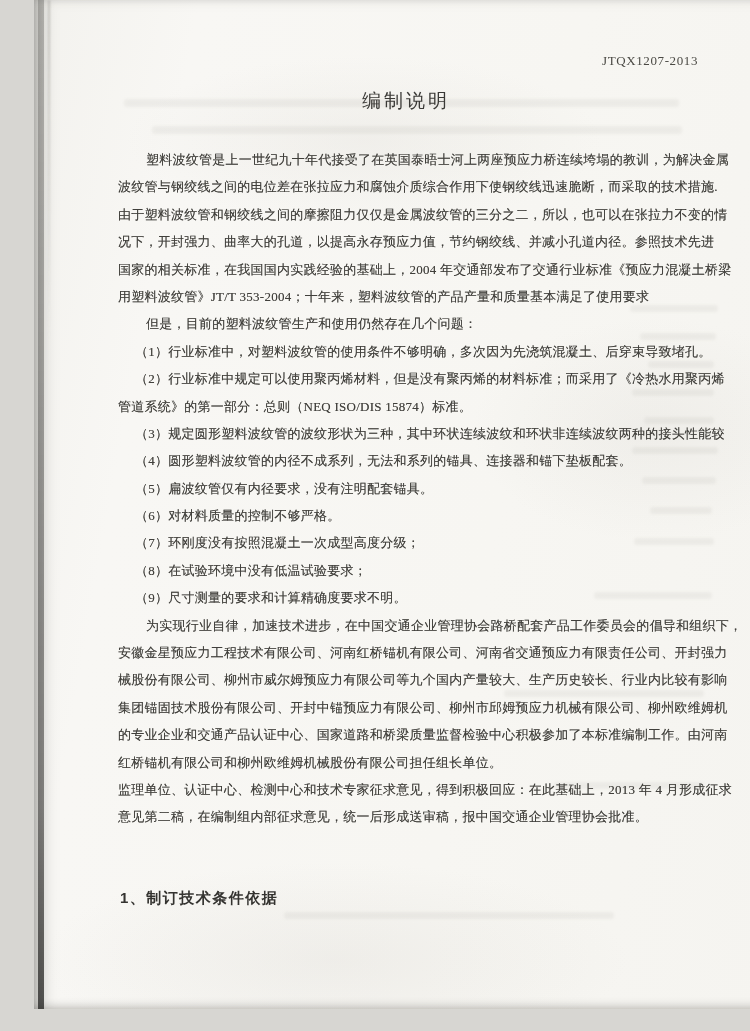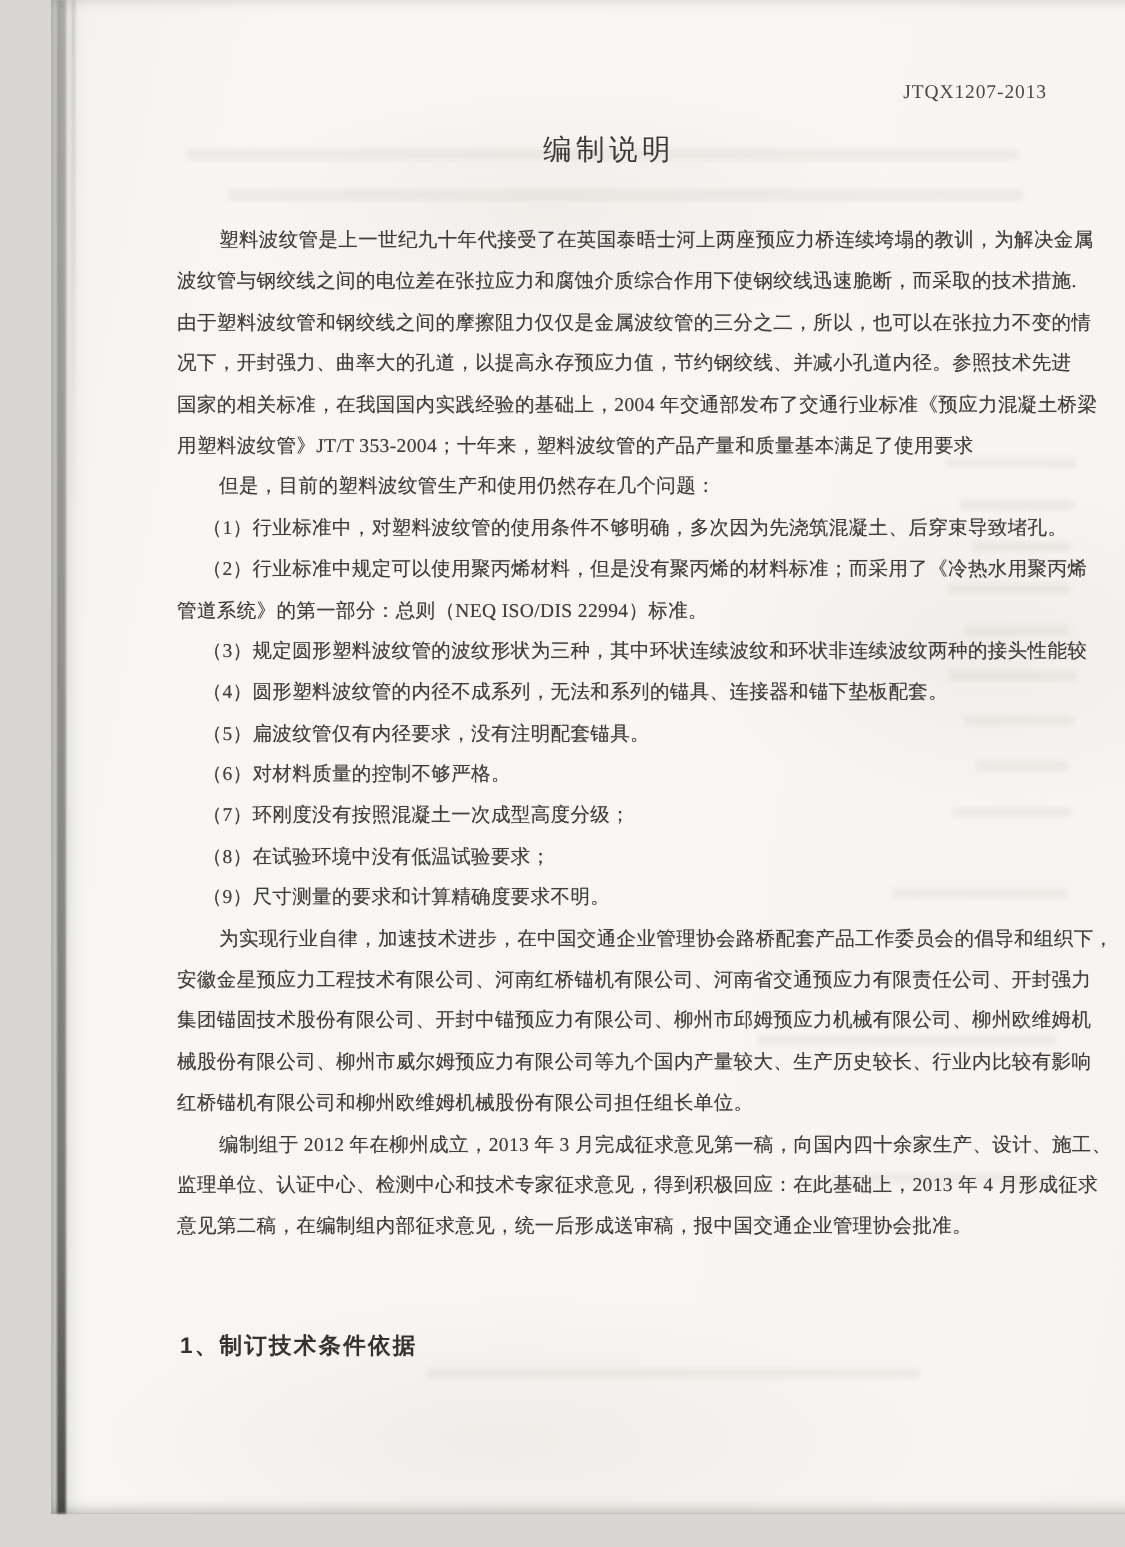--- a/index.html
+++ b/index.html
@@ -160,34 +160,34 @@
 
     <div class="line indent-para">塑料波纹管是上一世纪九十年代接受了在英国泰晤士河上两座预应力桥连续垮塌的教训，为解决金属</div>
         <div class="line">波纹管与钢绞线之间的电位差在张拉应力和腐蚀介质综合作用下使钢绞线迅速脆断，而采取的技术措施.</div>
         <div class="line">由于塑料波纹管和钢绞线之间的摩擦阻力仅仅是金属波纹管的三分之二，所以，也可以在张拉力不变的情</div>
         <div class="line">况下，开封强力、曲率大的孔道，以提高永存预应力值，节约钢绞线、并减小孔道内径。参照技术先进</div>
         <div class="line">国家的相关标准，在我国国内实践经验的基础上，2004 年交通部发布了交通行业标准《预应力混凝土桥梁</div>
         <div class="line">用塑料波纹管》JT/T 353-2004；十年来，塑料波纹管的产品产量和质量基本满足了使用要求</div>
         <div class="line indent-para">但是，目前的塑料波纹管生产和使用仍然存在几个问题：</div>
         <div class="line indent-item">（1）行业标准中，对塑料波纹管的使用条件不够明确，多次因为先浇筑混凝土、后穿束导致堵孔。</div>
         <div class="line indent-item">（2）行业标准中规定可以使用聚丙烯材料，但是没有聚丙烯的材料标准；而采用了《冷热水用聚丙烯</div>
-        <div class="line">管道系统》的第一部分：总则（NEQ ISO/DIS 22994）标准。</div>
+        <div class="line">管道系统》的第一部分：总则（NEQ ISO/DIS 15874）标准。</div>
         <div class="line indent-item">（3）规定圆形塑料波纹管的波纹形状为三种，其中环状连续波纹和环状非连续波纹两种的接头性能较</div>
         <div class="line indent-item">（4）圆形塑料波纹管的内径不成系列，无法和系列的锚具、连接器和锚下垫板配套。</div>
         <div class="line indent-item">（5）扁波纹管仅有内径要求，没有注明配套锚具。</div>
         <div class="line indent-item">（6）对材料质量的控制不够严格。</div>
         <div class="line indent-item">（7）环刚度没有按照混凝土一次成型高度分级；</div>
         <div class="line indent-item">（8）在试验环境中没有低温试验要求；</div>
         <div class="line indent-item">（9）尺寸测量的要求和计算精确度要求不明。</div>
         <div class="line indent-para">为实现行业自律，加速技术进步，在中国交通企业管理协会路桥配套产品工作委员会的倡导和组织下，</div>
         <div class="line">安徽金星预应力工程技术有限公司、河南红桥锚机有限公司、河南省交通预应力有限责任公司、开封强力</div>
+        <div class="line">械股份有限公司、柳州市威尔姆预应力有限公司等九个国内产量较大、生产历史较长、行业内比较有影响</div>
         <div class="line">集团锚固技术股份有限公司、开封中锚预应力有限公司、柳州市邱姆预应力机械有限公司、柳州欧维姆机</div>
-        <div class="line">械股份有限公司、柳州市威尔姆预应力有限公司等九个国内产量较大、生产历史较长、行业内比较有影响</div>
+        <div class="line">的专业企业和交通产品认证中心、国家道路和桥梁质量监督检验中心积极参加了本标准编制工作。由河南</div>
         <div class="line">红桥锚机有限公司和柳州欧维姆机械股份有限公司担任组长单位。</div>
-        <div class="line indent-para">编制组于 2012 年在柳州成立，2013 年 3 月完成征求意见第一稿，向国内四十余家生产、设计、施工、</div>
         <div class="line">监理单位、认证中心、检测中心和技术专家征求意见，得到积极回应：在此基础上，2013 年 4 月形成征求</div>
         <div class="line">意见第二稿，在编制组内部征求意见，统一后形成送审稿，报中国交通企业管理协会批准。</div>
       </div>
 
     <div class="section-heading">1、制订技术条件依据</div>
 
     <div class="page-number">16</div>
 
   </div>
 </div>

